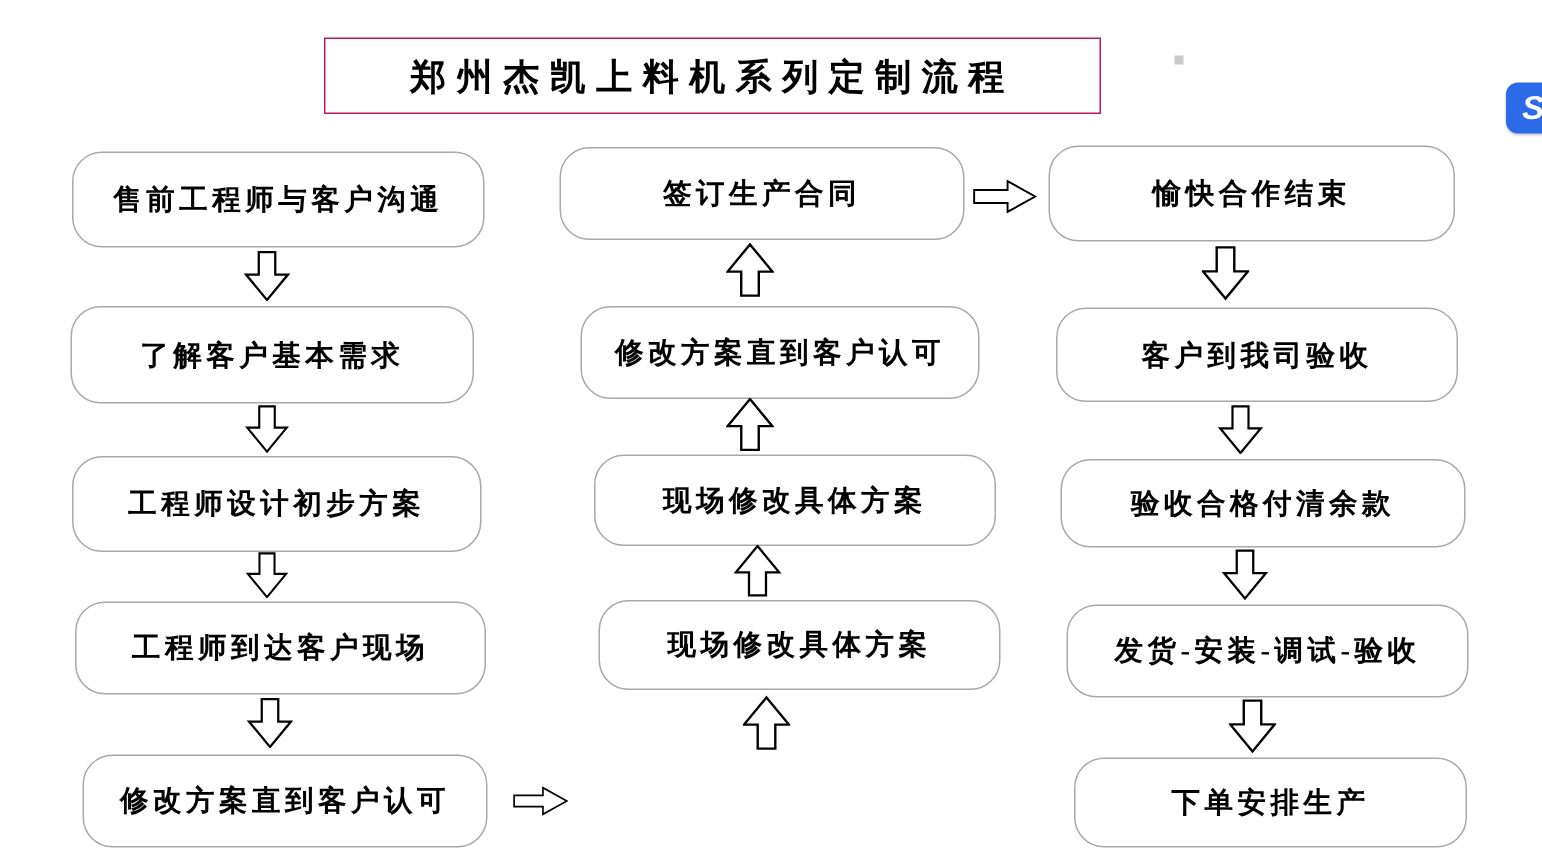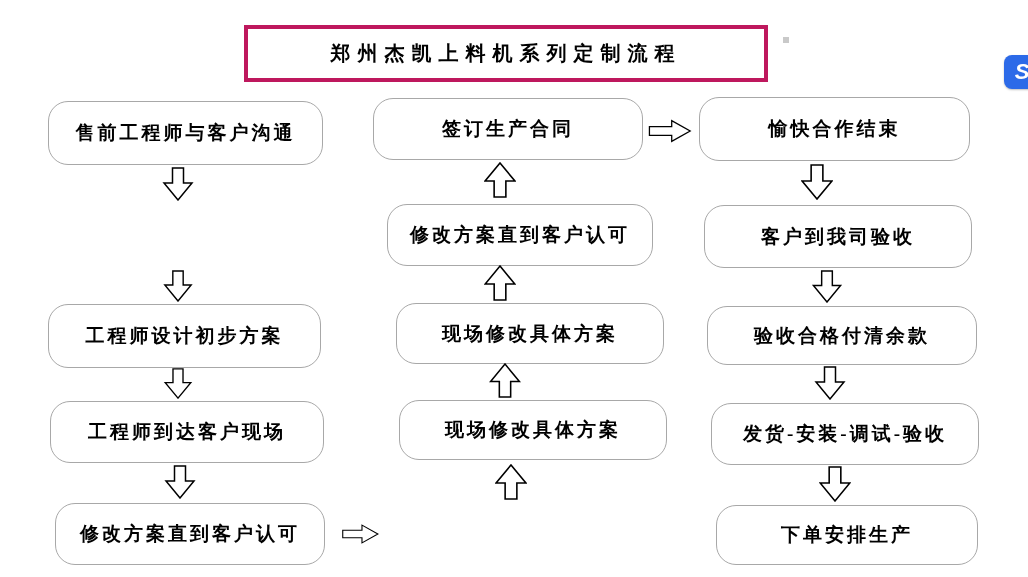--- a/index.html
+++ b/index.html
@@ -4,24 +4,24 @@
 <style>
   html,body{margin:0;padding:0;background:#fff;}
   .page{
     position:relative;
     width:1028px;height:577px;
     background:#ffffff;
     overflow:hidden;
     font-family:"Liberation Serif","DejaVu Serif",serif;
   }
   .title-box{
-    position:absolute;left:244px;top:25px;width:516px;height:49px;
-    border:4px solid #be185d;background:#fff;
+    position:absolute;left:216px;top:25px;width:516px;height:49px;
+    border:1px solid #be185d;background:#fff;
     display:flex;align-items:center;justify-content:center;
-    font-size:20px;font-weight:bold;letter-spacing:7px;color:#000;
+    font-size:24px;font-weight:bold;letter-spacing:7px;color:#000;
   }
   .step{
     position:absolute;
     border:1px solid #a8a8a8;background:#fff;
     border-radius:20px;
     display:flex;align-items:center;justify-content:center;
     font-size:19px;font-weight:bold;letter-spacing:3px;color:#000;
     white-space:nowrap;
   }
   .arrow{position:absolute;display:block;}
@@ -54,20 +54,21 @@
       <symbol id="arr-right" viewBox="0 0 50 28">
         <polygon points="1,9 27,9 27,2 48.5,14 27,26 27,19 1,19" fill="#ffffff" stroke="#000000" stroke-width="1.5"></polygon>
       </symbol>
     </defs>
   </svg>
 
   <div class="title-box">郑州杰凯上料机系列定制流程</div>
   <div class="dot"></div>
 
   <div class="step" style="left:48px;top:101px;width:273px;height:62px">售前工程师与客户沟通</div>
+  <div class="step" style="left:47px;top:204px;width:267px;height:63px">了解客户基本需求</div>
   <div class="step" style="left:48px;top:304px;width:271px;height:62px">工程师设计初步方案</div>
   <div class="step" style="left:50px;top:401px;width:272px;height:60px">工程师到达客户现场</div>
   <div class="step" style="left:55px;top:503px;width:268px;height:60px">修改方案直到客户认可</div>
 
   <div class="step" style="left:373px;top:98px;width:268px;height:60px">签订生产合同</div>
   <div class="step" style="left:387px;top:204px;width:264px;height:60px">修改方案直到客户认可</div>
   <div class="step" style="left:396px;top:303px;width:266px;height:59px">现场修改具体方案</div>
   <div class="step" style="left:399px;top:400px;width:266px;height:58px">现场修改具体方案</div>
 
   <div class="step" style="left:699px;top:97px;width:269px;height:62px">愉快合作结束</div>

